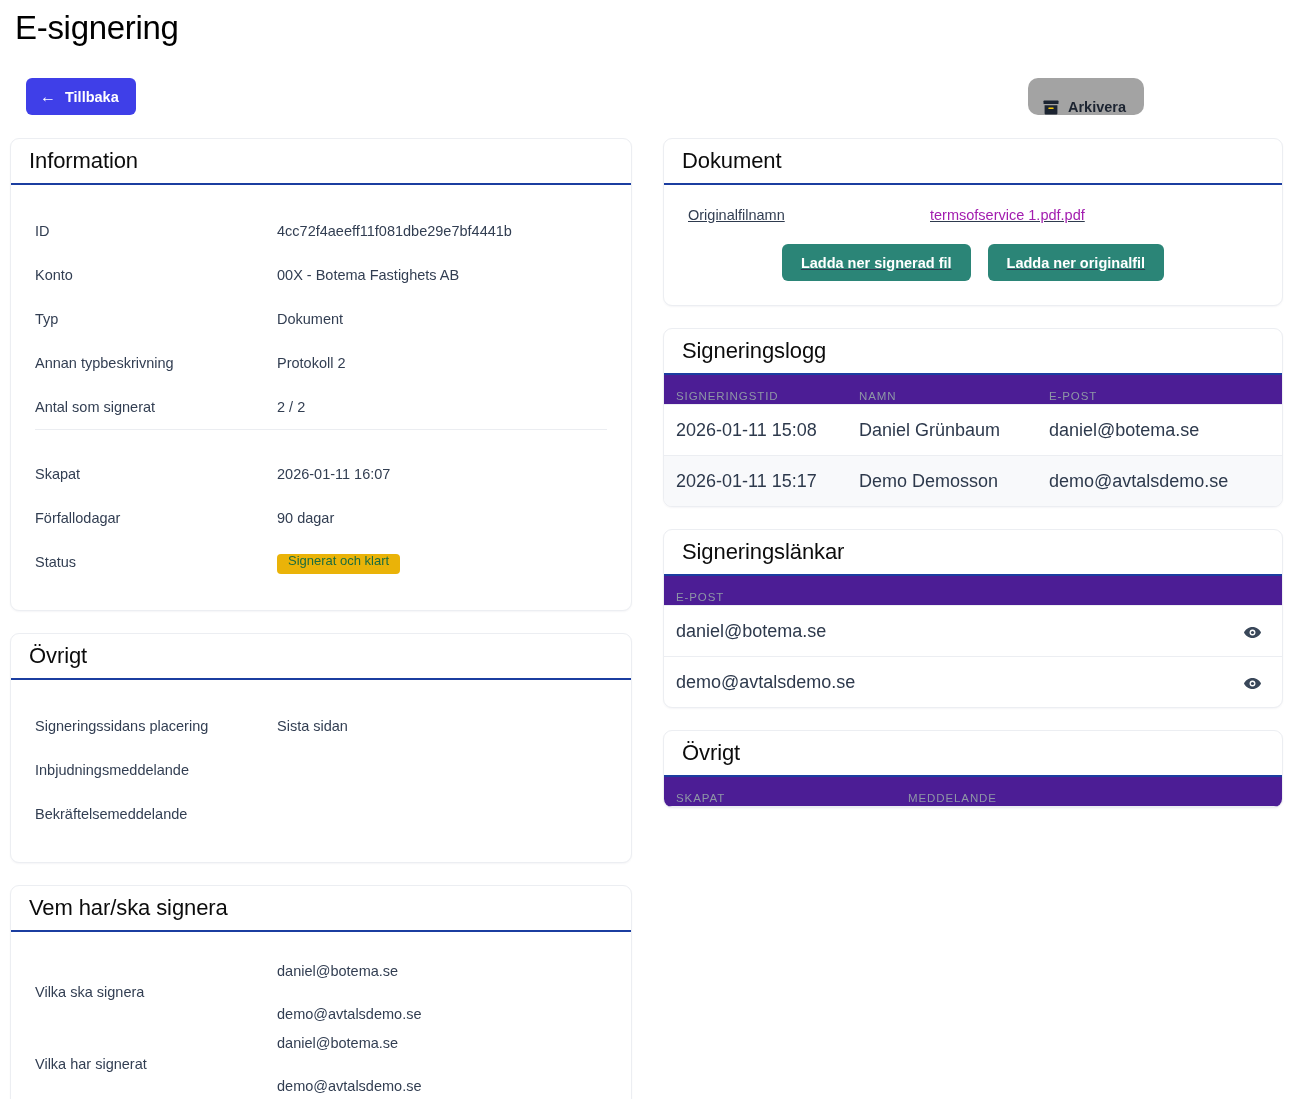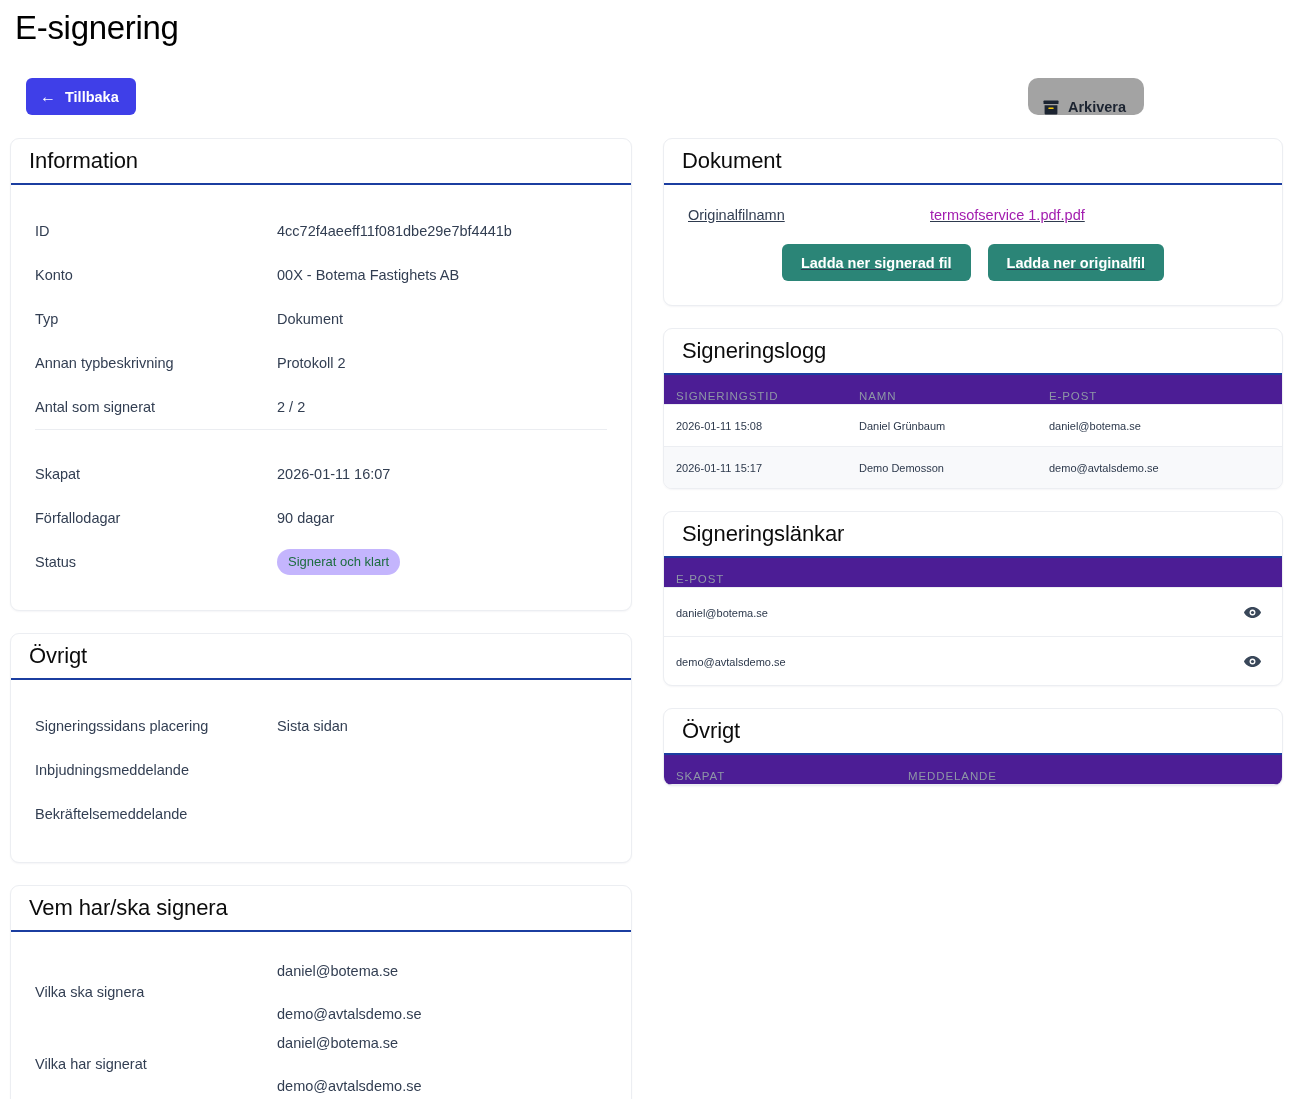--- a/index.html
+++ b/index.html
@@ -78,24 +78,24 @@
   .drow .dvalue {
     font-size: 14.5px; color: #323e52; line-height: 20px;
   }
   .drow .dvalue .line { display: block; }
   .drow .dvalue .line + .line { margin-top: 23px; }
   .drow-tall { min-height: 72px; }
   .divider { height: 1px; background: #ebedf1; margin: 0 24px 22px 24px; }
 
   .badge {
     display: inline-block;
-    background: #c4b5fd; color: #1c6c3f;
+    background: #eab308; color: #1c6c3f;
     font-size: 13px; line-height: 1;
-    padding: 6px 11px 7px 11px;
-    border-radius: 13px;
+    padding: 0 11px 7px 11px;
+    border-radius: 4px;
     white-space: nowrap;
   }
 
   
   .doc-body { padding: 22px 0 24px 0; text-decoration: underline; }
   .doc-row { display: flex; padding: 0 24px; }
   .doc-row .dlabel { width: 242px; flex: none; font-size: 14.5px; color: #323e52; }
   .doc-row .dvalue { font-size: 14.5px; color: #a21caf; }
   .doc-buttons {
     display: flex; gap: 17px; justify-content: center;
@@ -115,21 +115,21 @@
   table.dt thead th {
     background: #4c1d95;
     text-align: left;
     font-size: 11.5px; font-weight: 400;
     letter-spacing: 0.9px;
     color: #8e96a6;
     padding: 15px 0 2px 0;
     border-bottom: 1px solid #eceef2;
   }
   table.dt tbody td {
-    font-size: 11px; color: #2b3purple;
+    font-size: 18px; color: #2b3purple;
     color: #2d394c;
     padding: 15px 0 14px 0;
     border-bottom: 1px solid #eceef2;
     vertical-align: middle;
   }
   table.dt tbody tr:last-child td { border-bottom: none; }
   table.dt tbody tr.alt td { background: #f8f9fb; }
   .c1 { padding-left: 12px !important; }
   .eye-cell { text-align: right; padding-right: 20px !important; }
   .icon-eye { width: 19px; height: 19px; display: inline-block; vertical-align: middle; cursor: pointer; }

